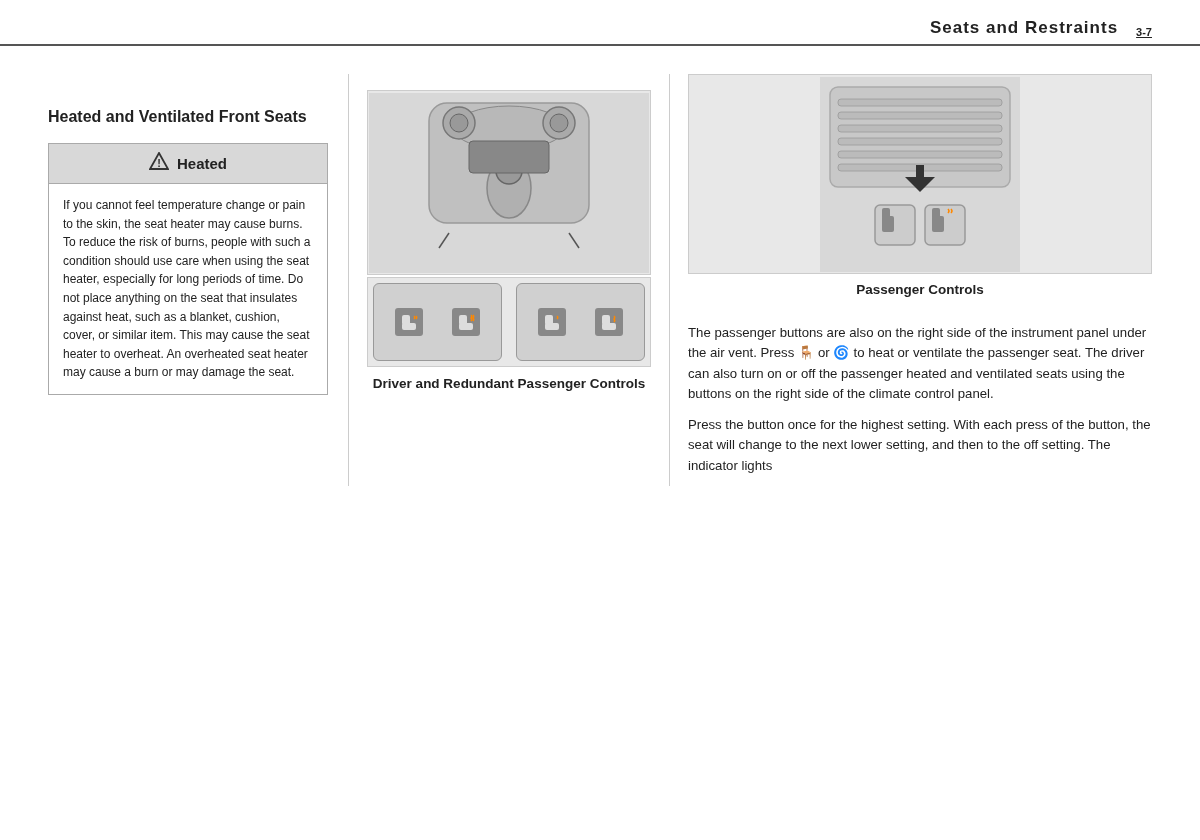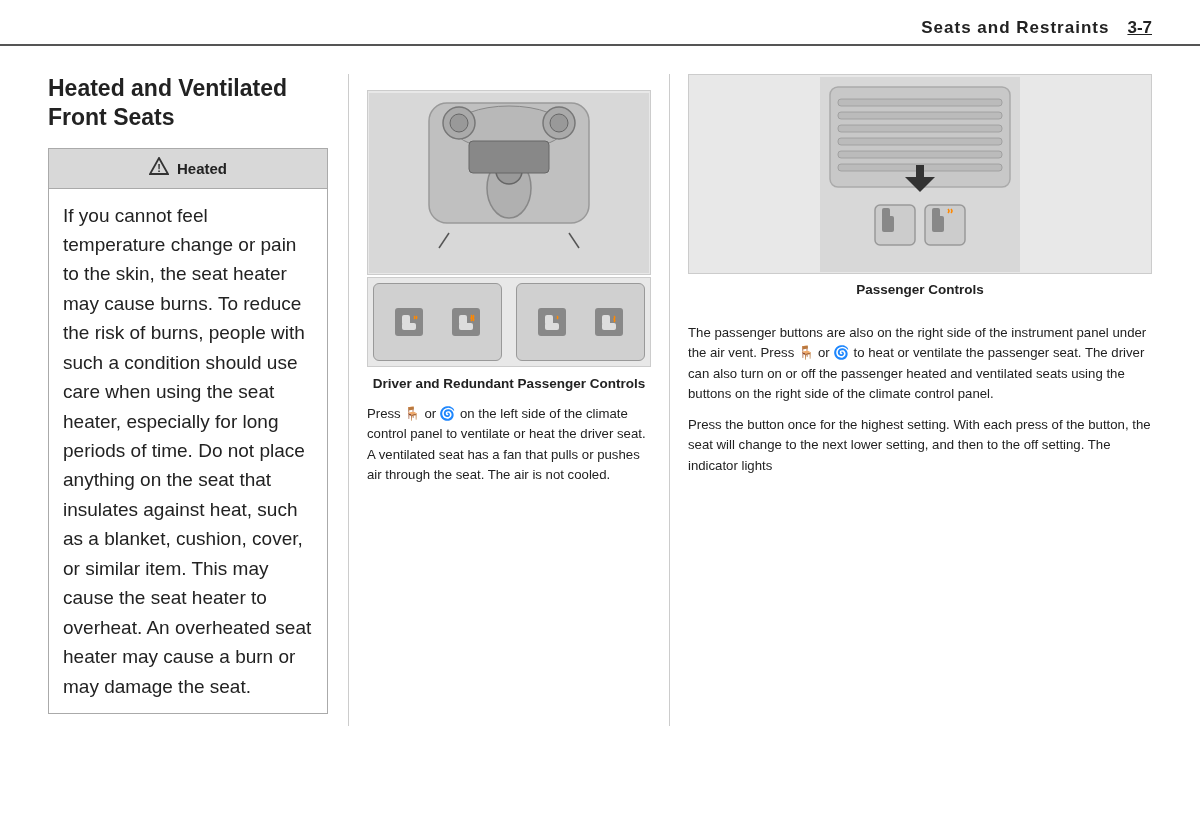--- a/index.html
+++ b/index.html
@@ -21,21 +21,21 @@
       border-bottom: 2px solid #555;
       margin-bottom: 0;
     }
     .page-header-title {
       font-size: 17px;
       font-weight: bold;
       letter-spacing: 1px;
       margin-right: 18px;
     }
     .page-number {
-      font-size: 17px;
+      font-size: 11px;
       font-weight: bold;
       text-decoration: underline;
     }
 
     
     .main-content {
       display: flex;
       flex-direction: row;
       padding: 28px 48px 28px 48px;
       gap: 0;
@@ -43,24 +43,25 @@
     }
 
     
     .left-col {
       width: 300px;
       min-width: 300px;
       padding-right: 20px;
     }
 
     .section-title {
-      font-size: 23px;
+      font-size: 16px;
       font-weight: bold;
       line-height: 1.25;
       margin-bottom: 16px;
+      margin-top: 33px;
     }
 
     
     .warning-box {
       border: 1.5px solid #aaa;
       background: #f0f0f0;
       margin-bottom: 12px;
     }
     .warning-header {
       background: #d8d8d8;
@@ -72,21 +73,21 @@
       font-size: 15px;
       border-bottom: 1.5px solid #aaa;
       gap: 8px;
     }
     .warning-icon {
       font-size: 17px;
       font-weight: bold;
     }
     .warning-body {
       padding: 12px 14px;
-      font-size: 19px;
+      font-size: 12px;
       line-height: 1.55;
       background: #fff;
     }
 
     
     .mid-col {
       width: 320px;
       min-width: 320px;
       padding: 16px 18px;
       border-left: 0;
@@ -298,21 +299,20 @@
             <rect x="4" y="12" width="14" height="7" rx="2" fill="#ddd"></rect>
             <rect x="4" y="4" width="8" height="10" rx="2" fill="#ddd"></rect>
             <path d="M16 5 Q17.5 6.5 16 8 Q17.5 9.5 16 11" stroke="#f80" stroke-width="1.5" fill="none"></path>
           </svg>
         </div>
       </div>
     </div>
 
     <p class="image-caption">Driver and Redundant Passenger Controls</p>
 
-    <p class="mid-text">Press 🪑 or 🌀 on the left side of the climate control panel to ventilate or heat the driver seat. A ventilated seat has a fan that pulls or pushes air through the seat. The air is not cooled.</p>
   </div>
 
   <div class="col-divider"></div>
 
   <div class="right-col">
 
     <div class="passenger-image">
       <svg width="200" height="195" viewBox="0 0 200 195">
 
         <rect width="200" height="195" fill="#d8d8d8"></rect>

